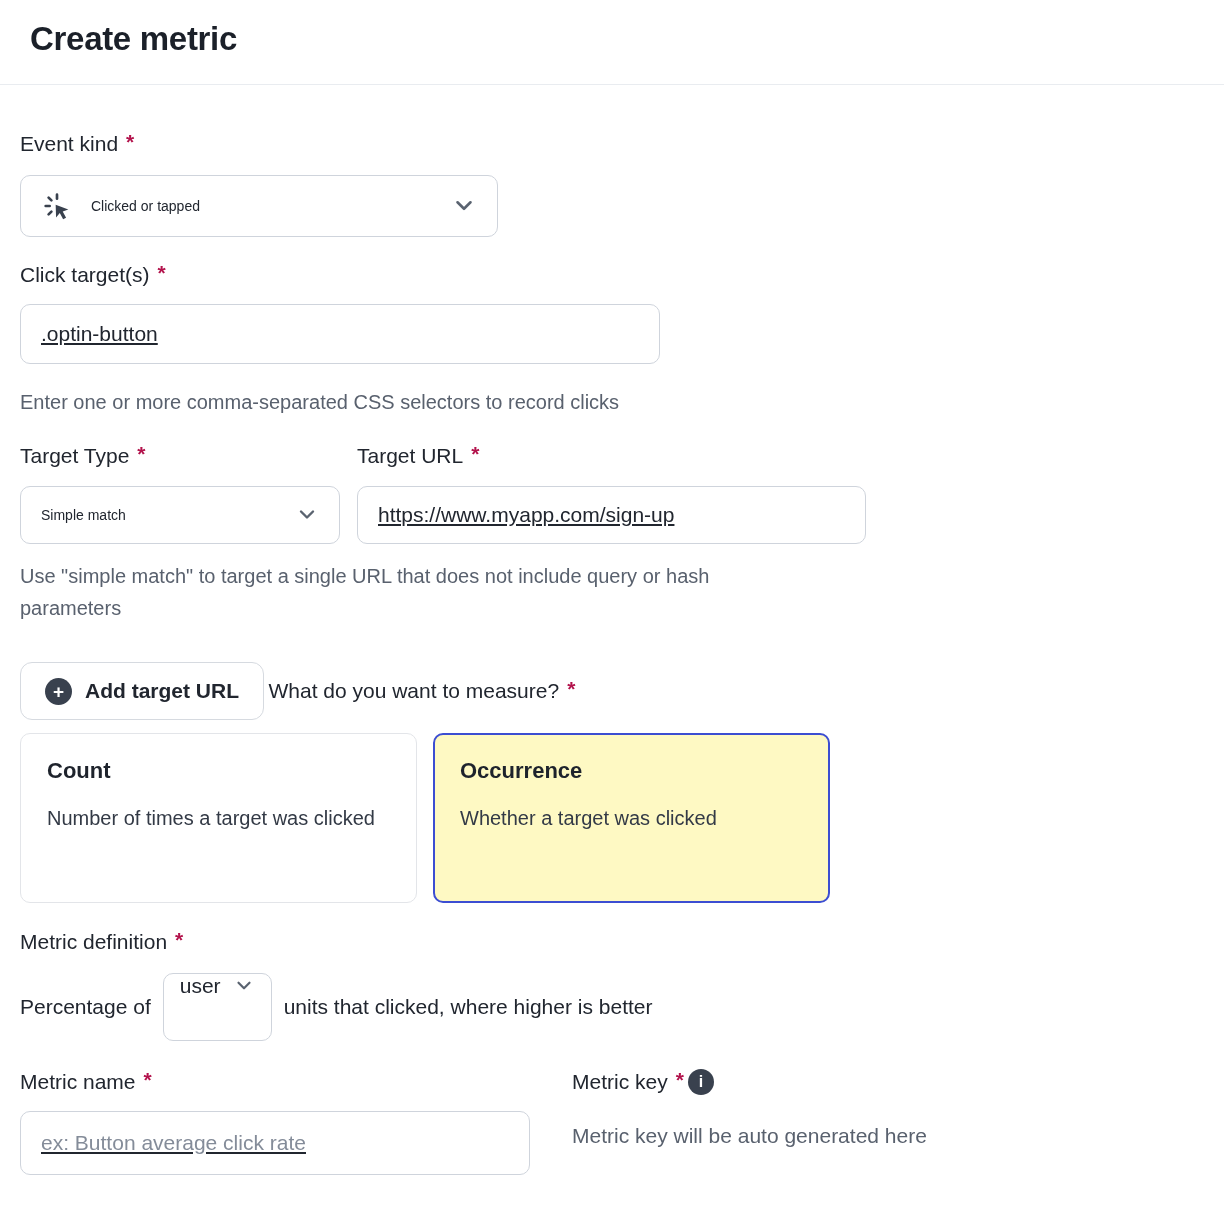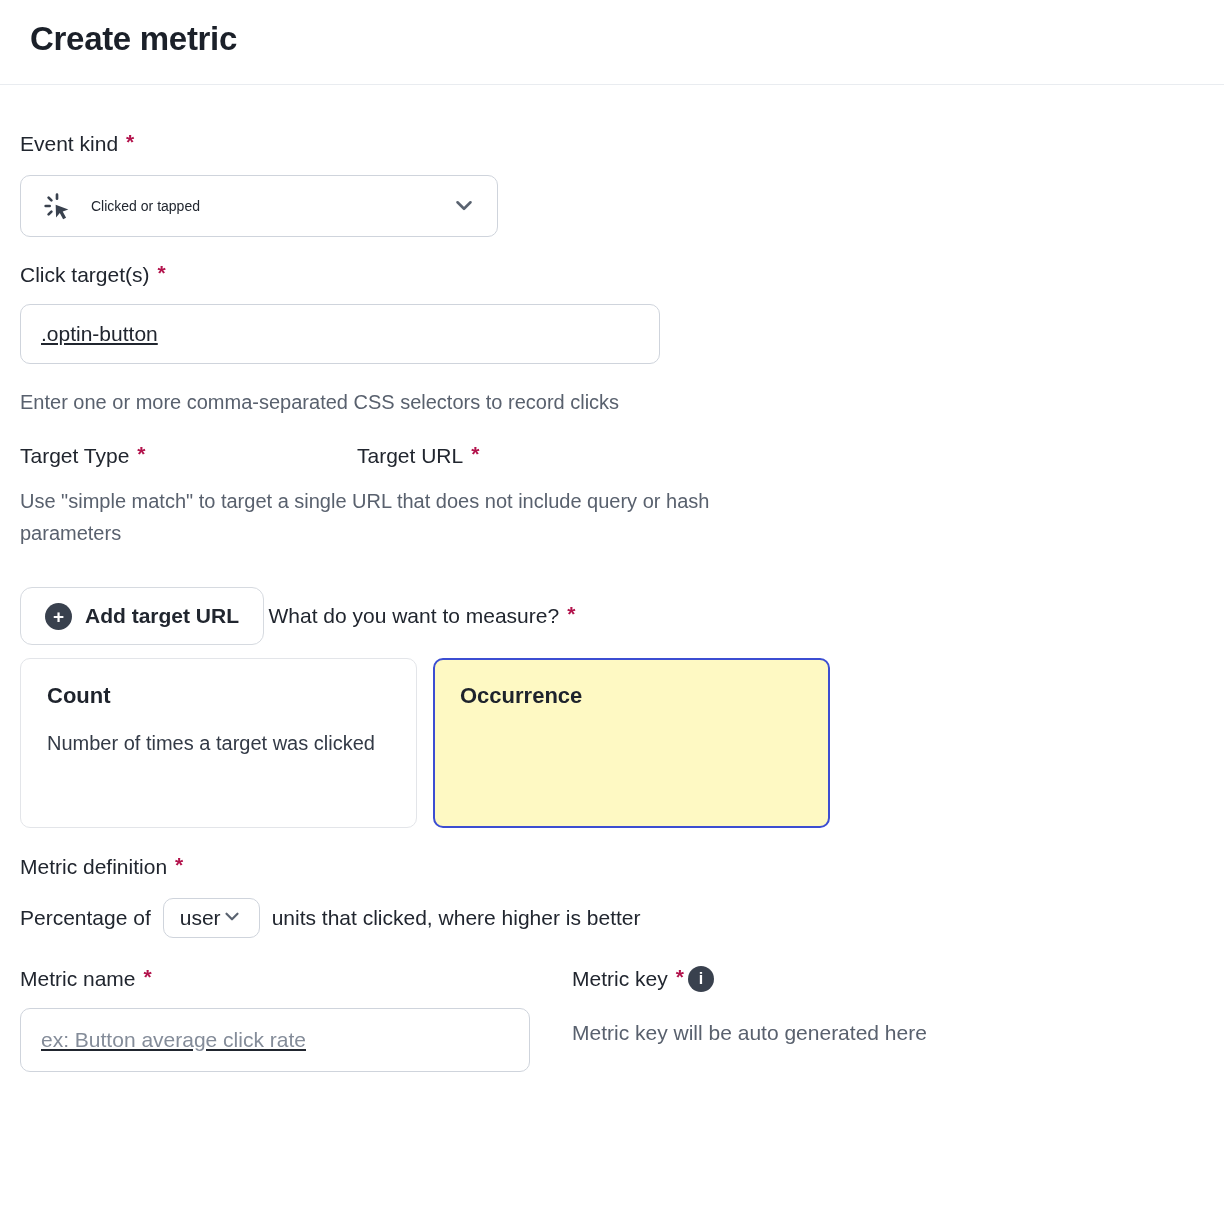--- a/index.html
+++ b/index.html
@@ -76,23 +76,23 @@
     background: #fef9c3;
     border: 2px solid #3c4ed2;
     padding: 23px 25px;
   }
   .card h3 { margin: 0 0 18px 0; font-size: 22px; font-weight: 700; color: #1e232c; }
   .card p { margin: 0; font-size: 20px; line-height: 32px; color: #333a46; }
 
   
   .definition-row { display: flex; align-items: center; gap: 12px; font-size: 21px; color: #21262f; }
   .unit-select {
-    box-sizing: border-box; height: 40px; padding: 0 16px;
+    box-sizing: border-box; height: 68px; padding: 0 16px;
     border: 1px solid #cfd4dc; border-radius: 10px;
-    display: inline-flex; align-items: center; gap: 0;
+    display: inline-flex; gap: 12px;
     font-size: 21px; color: #21262f; cursor: pointer;
   }
 
   .info-icon {
     width: 26px; height: 26px; border-radius: 50%;
     background: #39414e; color: #fff;
     display: inline-flex; align-items: center; justify-content: center;
     font-size: 16px; font-weight: 700; font-style: normal; line-height: 1;
     margin-left: 4px;
   }
@@ -161,40 +161,52 @@
     </div>
     <div>
       <span class="field-label">
         <span>Target URL</span>
           <span class="req">*</span>
       </span>
     </div>
   </div>
 
   
+  <div class="two-col mt-17" style="gap:17px;">
+    <div class="control select-shell" style="width:320px;height:58px;">
+      <span>Simple match</span>
+      <span class="chev">
+        <svg width="24" height="24" viewBox="0 0 24 24" fill="none" stroke="#5a6370" stroke-width="2.4" stroke-linecap="round" stroke-linejoin="round">
+            <polyline points="6,9.5 12,15.5 18,9.5"></polyline>
+          </svg>
+      </span>
+    </div>
+    <input class="text-input" style="width: 509px; height: 58px;" value="https://www.myapp.com/sign-up">
+  </div>
   <div class="helper mt-16" style="width:790px;">Use "simple match" to target a single URL that does not include query or hash parameters</div>
 
   
   <button class="add-btn mt-38">
     <span class="circle-icon">+</span>
     <span>Add target URL</span>
   </button>
 
   
   <div class="field-label mt-26">
     <span>What do you want to measure?</span>
       <span class="req">*</span>
   </div>
   <div class="cards">
     <div class="card">
       <h3>Count</h3>
       <p>Number of times a target was clicked</p>
     </div>
     <div class="card selected">
       <h3>Occurrence</h3>
+      <p>Whether a target was clicked</p>
     </div>
   </div>
 
   
   <div class="field-label mt-26">
     <span>Metric definition</span>
       <span class="req">*</span>
   </div>
   <div class="definition-row mt-18">
     <span>Percentage of</span>

